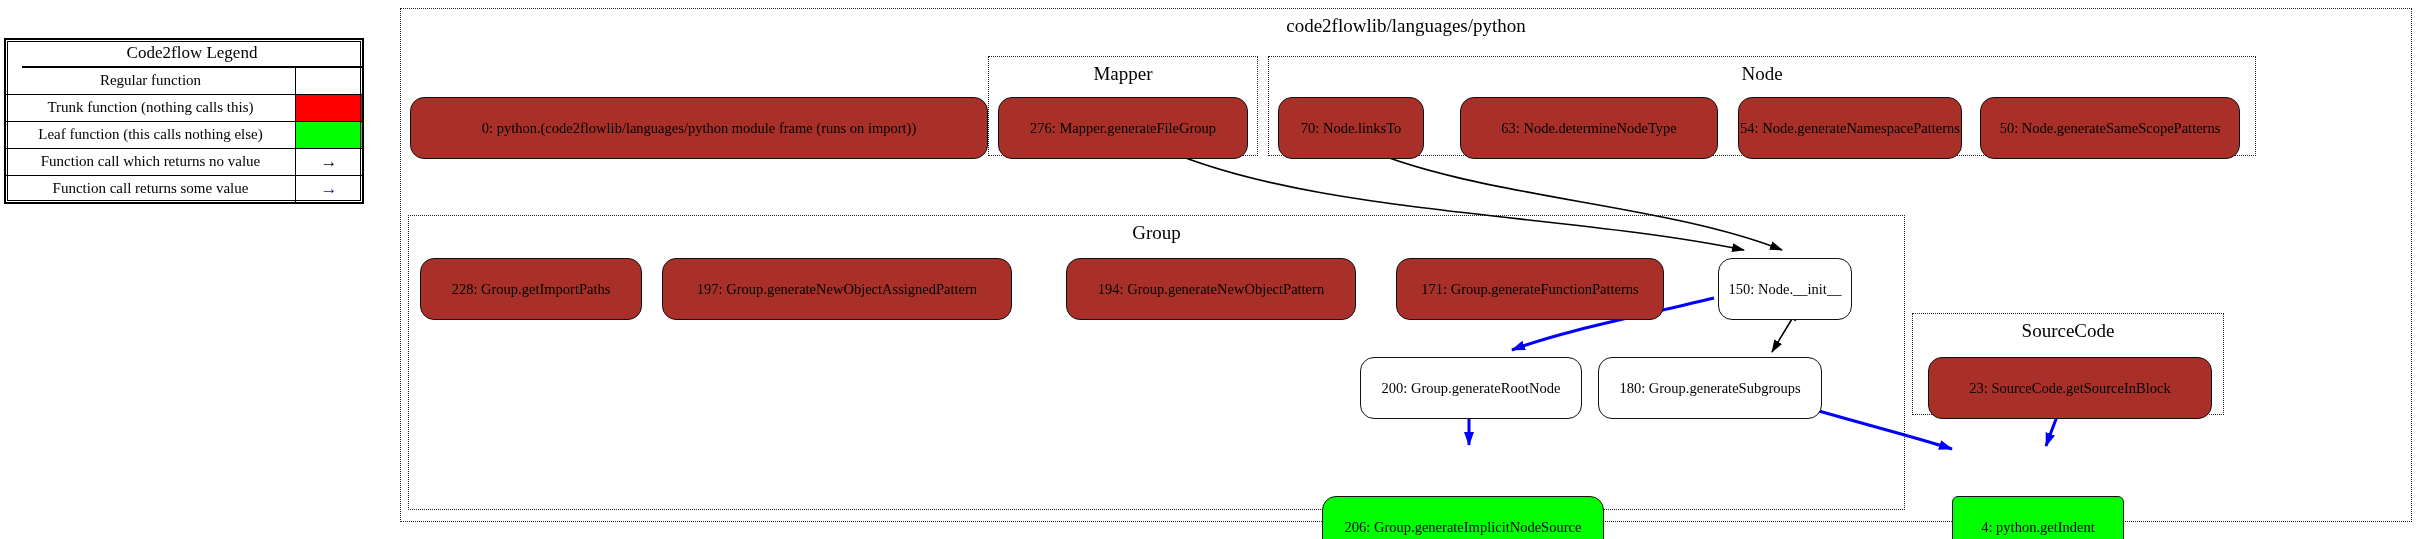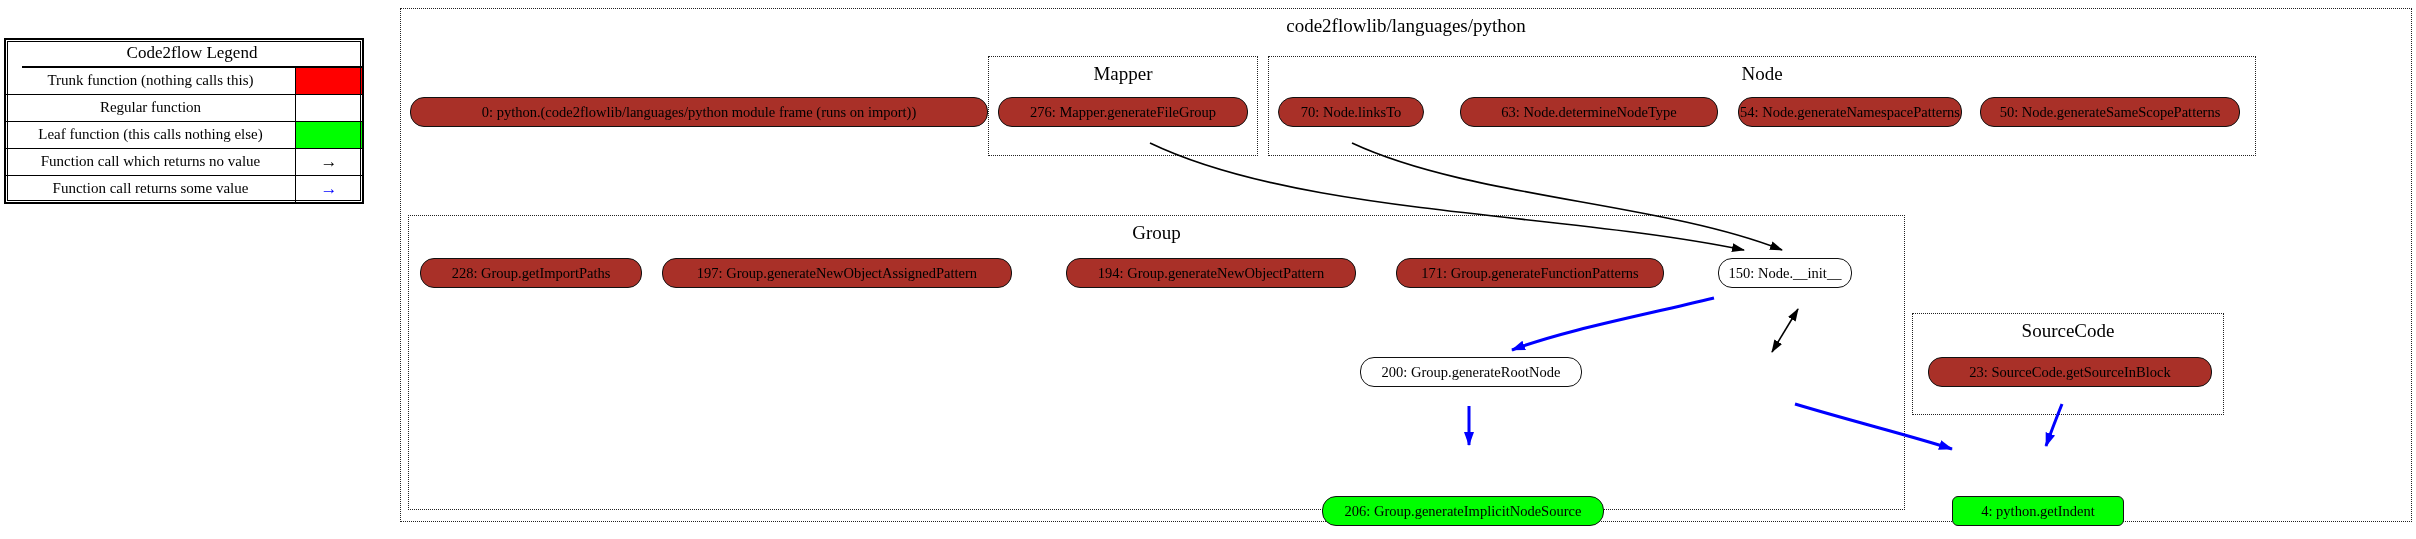--- a/index.html
+++ b/index.html
@@ -34,21 +34,21 @@
   
   .cluster{
     position:absolute;border:1.6px dotted #222;box-sizing:border-box;background:transparent;
   }
   .cluster-label{
     position:absolute;text-align:center;font-size:19px;white-space:nowrap;
     left:0;right:0;top:6px;
   }
   
   .node{
-    position:absolute;height:30px;box-sizing:border-box;
+    position:absolute;height:62px;box-sizing:border-box;
     border:1.8px solid #111;border-radius:14px;
     display:flex;align-items:center;justify-content:center;
     font-size:14.5px;white-space:nowrap;text-align:center;
     padding:0 16px;
   }
   .trunk{background:#a93028;color:#000;}
   .regular{background:#ffffff;color:#000;}
   .leaf{background:#00ff00;color:#000;margin-top:44px;}
   
   #edges{position:absolute;left:0;top:0;width:2416px;height:539px;pointer-events:none;}
@@ -56,26 +56,26 @@
   .edge-blue{stroke:#0000ff;stroke-width:3;fill:none;}
 </style>
 </head>
 <body>
 
 <div id="canvas">
 
   <div class="legend">
     <div class="legend-title">Code2flow Legend</div>
     <div class="legend-row">
+      <div class="legend-label">Regular function</div>
+      <div class="legend-swatch sw-regular"></div>
+    </div>
+    <div class="legend-row">
       <div class="legend-label">Trunk function (nothing calls this)</div>
       <div class="legend-swatch sw-trunk"></div>
-    </div>
-    <div class="legend-row">
-      <div class="legend-label">Regular function</div>
-      <div class="legend-swatch sw-regular"></div>
     </div>
     <div class="legend-row">
       <div class="legend-label">Leaf function (this calls nothing else)</div>
       <div class="legend-swatch sw-leaf"></div>
     </div>
     <div class="legend-row">
       <div class="legend-label">Function call which returns no value</div>
       <div class="legend-swatch">
         <span class="legend-arrow arrow-black">→</span>
       </div>
@@ -124,30 +124,31 @@
     <path class="edge-black" d="M 1352 143 C 1470 198, 1660 202, 1782 250" marker-end="url(#ab)"></path>
     <path class="edge-black" d="M 1798 309 L 1772 352" marker-end="url(#ab)" marker-start="url(#abrev)"></path>
     <path class="edge-blue" d="M 1714 298 C 1640 316, 1565 330, 1512 350" marker-end="url(#abl)"></path>
     <path class="edge-blue" d="M 1469 406 L 1469 445" marker-end="url(#abl)"></path>
     <path class="edge-blue" d="M 1795 404 C 1855 422, 1912 436, 1952 449" marker-end="url(#abl)"></path>
     <path class="edge-blue" d="M 2062 404 C 2056 419, 2051 432, 2046 446" marker-end="url(#abl)"></path>
   </svg>
 
   <div class="node trunk" style="left:410px;top:97px;width:578px;">0: python.(code2flowlib/languages/python module frame (runs on import))</div>
   <div class="node trunk" style="left:998px;top:97px;width:250px;">276: Mapper.generateFileGroup</div>
-  <div class="node trunk" style="left:1278px;top:97px;width:146px;border-radius:18px;">70: Node.linksTo</div>
+  <div class="node trunk" style="left:1278px;top:97px;width:146px;">70: Node.linksTo</div>
   <div class="node trunk" style="left:1460px;top:97px;width:258px;">63: Node.determineNodeType</div>
   <div class="node trunk" style="left:1738px;top:97px;width:224px;">54: Node.generateNamespacePatterns</div>
   <div class="node trunk" style="left:1980px;top:97px;width:260px;">50: Node.generateSameScopePatterns</div>
 
   <div class="node trunk" style="left:420px;top:258px;width:222px;">228: Group.getImportPaths</div>
   <div class="node trunk" style="left:662px;top:258px;width:350px;">197: Group.generateNewObjectAssignedPattern</div>
   <div class="node trunk" style="left:1066px;top:258px;width:290px;">194: Group.generateNewObjectPattern</div>
   <div class="node trunk" style="left:1396px;top:258px;width:268px;">171: Group.generateFunctionPatterns</div>
   <div class="node regular" style="left:1718px;top:258px;width:134px;">150: Node.__init__</div>
 
   <div class="node regular" style="left:1360px;top:357px;width:222px;">200: Group.generateRootNode</div>
+  <div class="node regular" style="left:1598px;top:357px;width:224px;">180: Group.generateSubgroups</div>
   <div class="node trunk" style="left:1928px;top:357px;width:284px;">23: SourceCode.getSourceInBlock</div>
 
   <div class="node leaf" style="left:1322px;top:452px;width:282px;">206: Group.generateImplicitNodeSource</div>
   <div class="node leaf" style="left:1952px;top:452px;width:172px;border-radius:6px;">4: python.getIndent</div>
 
 </div>
 
 </body></html>

